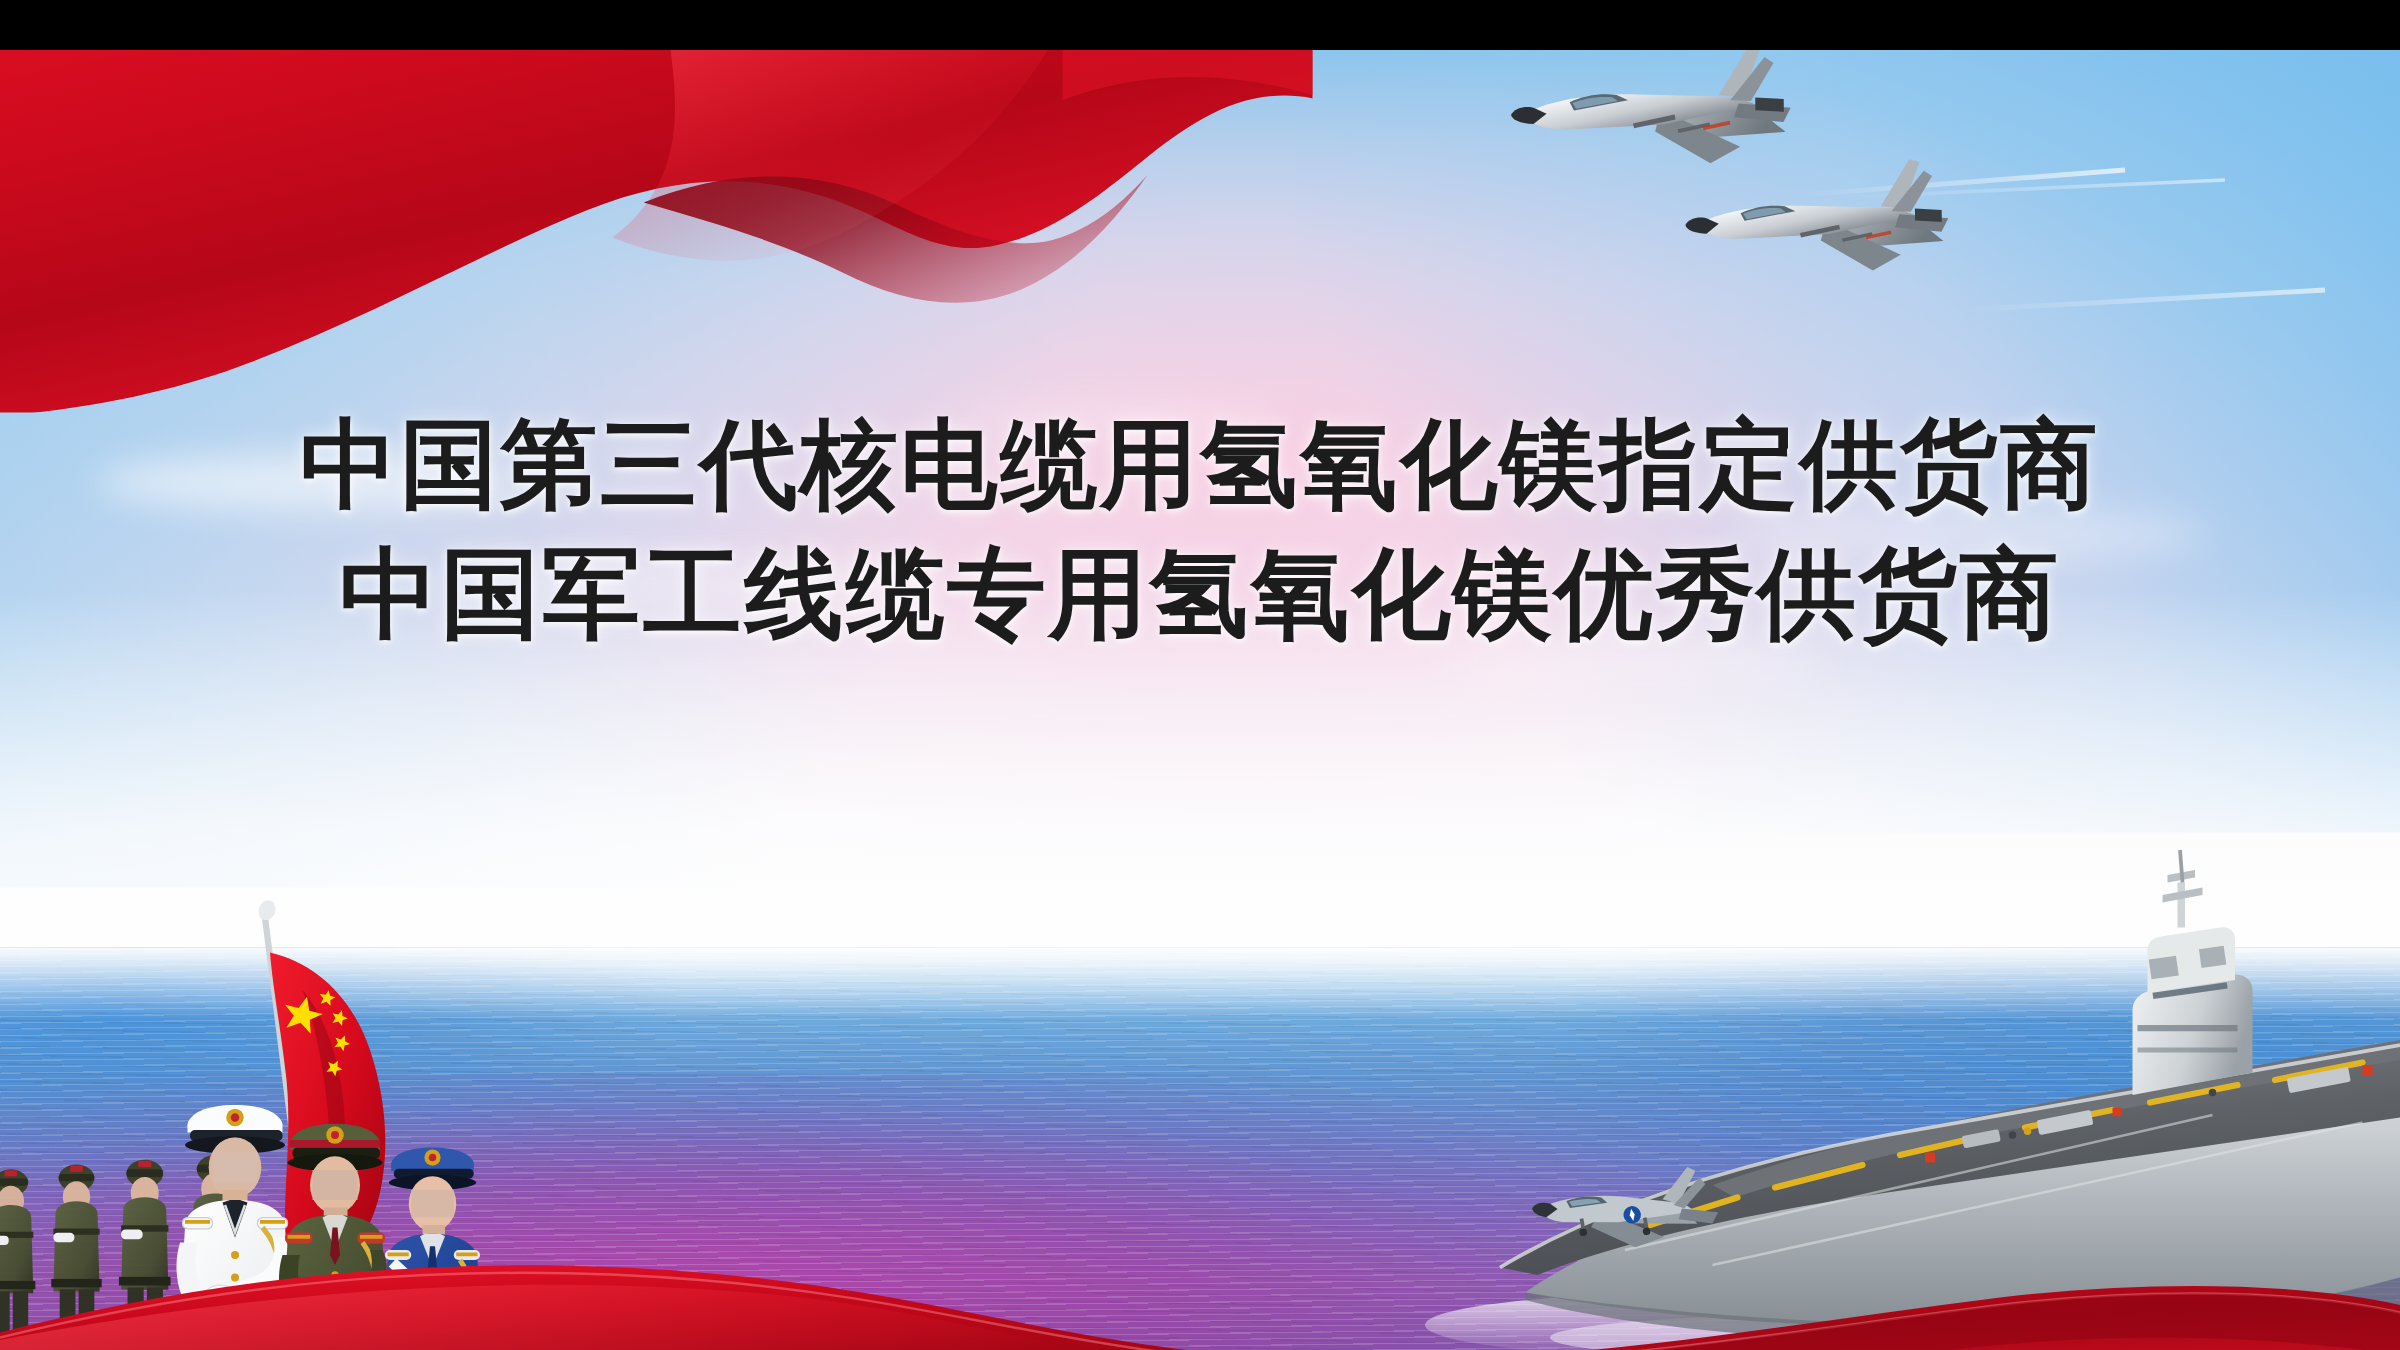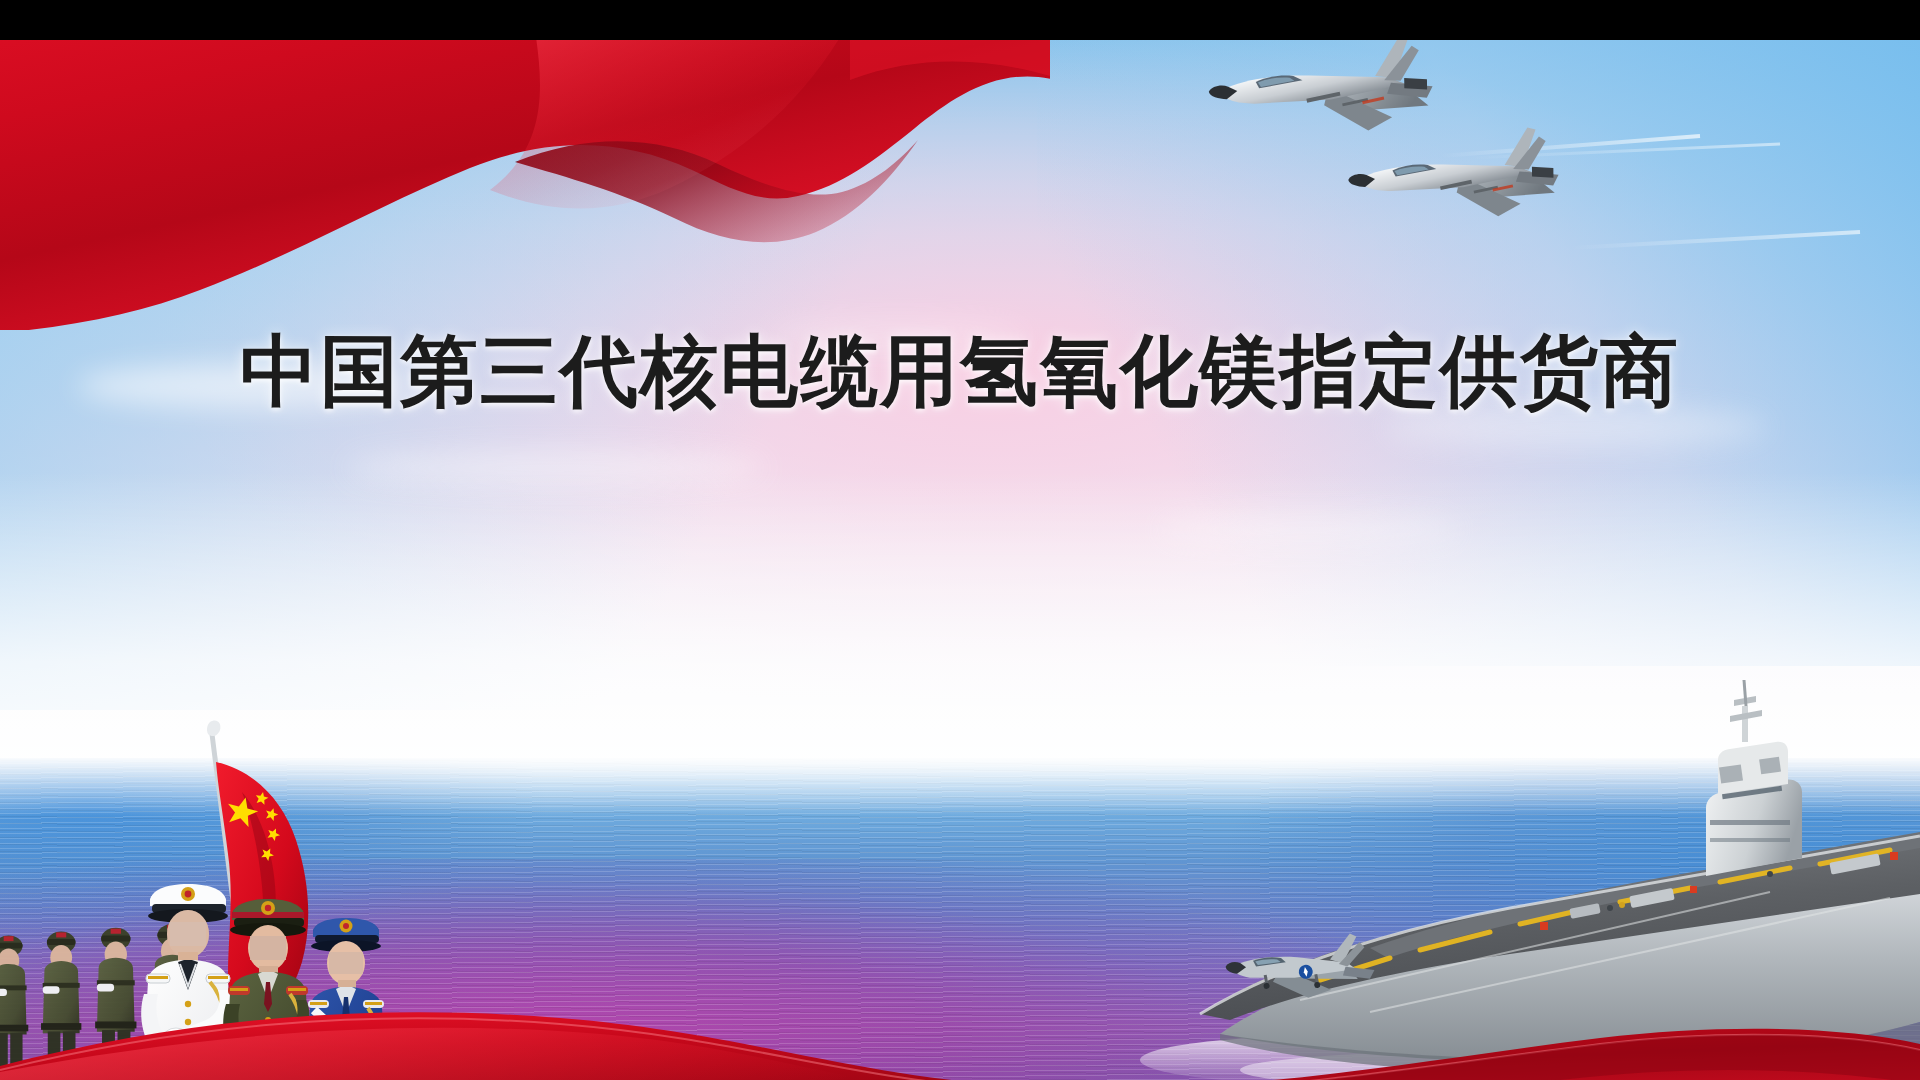--- a/index.html
+++ b/index.html
@@ -740,15 +740,16 @@
       <path d="M0,96 C180,52 360,34 560,50 C760,66 860,112 1060,118
                C1250,124 1420,92 1600,70 C1720,56 1840,58 1920,76" stroke="#ff8a92" stroke-width="2" fill="none" opacity="0.45"></path>
       <path d="M0,98 C200,60 400,44 600,60 C720,70 800,94 880,108 L880,160 L0,160 Z" fill="url(#ribHi)"></path>
       <path d="M1060,118 C1250,124 1420,92 1600,70 C1720,56 1840,58 1920,76 L1920,110
                C1800,92 1680,92 1560,106 C1400,124 1240,148 1060,142 Z" fill="#8c0412" opacity="0.55"></path>
     </svg>
   </div>
 
   <div class="headline">
     <div class="line l1">中国第三代核电缆用氢氧化镁指定供货商</div>
+    <div class="line l2">中国军工线缆专用氢氧化镁优秀供货商</div>
   </div>
 
 </div>
 
 </body></html>

